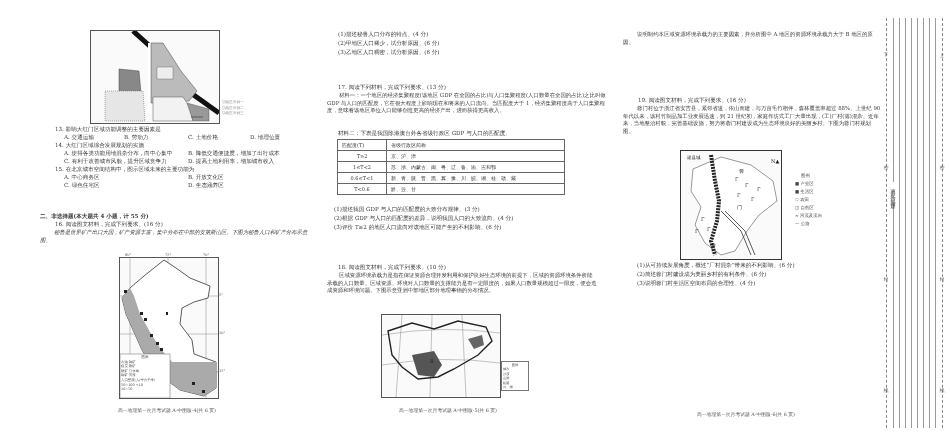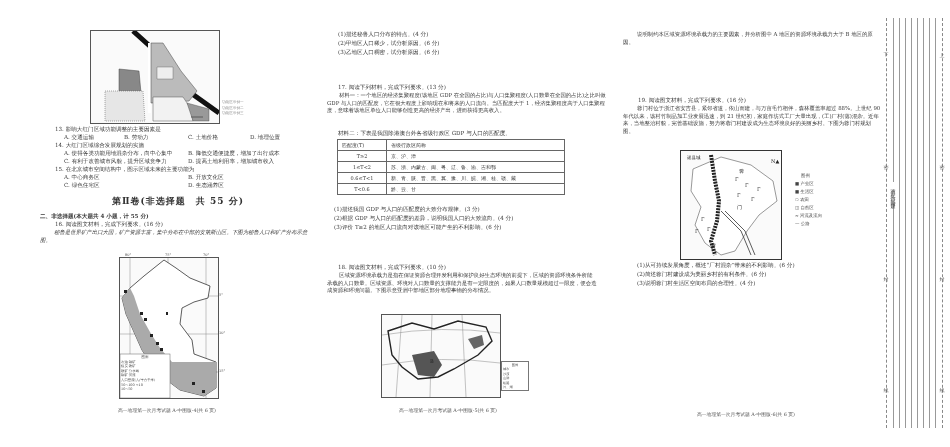--- a/index.html
+++ b/index.html
@@ -55,21 +55,20 @@
   <div class="t" style="left:188px;top:150px;">B. 降低交通便捷度，增加了出行成本</div>
   <div class="t" style="left:64px;top:158px;">C. 有利于改善城市风貌，提升区域竞争力</div>
   <div class="t" style="left:188px;top:158px;">D. 提高土地利用率，增加城市收入</div>
 
   <div class="t" style="left:55px;top:166px;">15. 在北京城市空间结构中，图示区域未来的主要功能为</div>
   <div class="t" style="left:64px;top:174px;">A. 中心商务区</div>
   <div class="t" style="left:188px;top:174px;">B. 开放文化区</div>
   <div class="t" style="left:64px;top:182px;">C. 绿色住宅区</div>
   <div class="t" style="left:188px;top:182px;">D. 生态涵养区</div>
 
-  <div class="h2" style="left:112px;top:195px;">第Ⅱ卷(非选择题　共 55 分)</div>
   <div class="t" style="left:40px;top:213px;font-weight:bold;">二、非选择题(本大题共 4 小题，计 55 分)</div>
   <div class="t" style="left:55px;top:221px;">16. 阅读图文材料，完成下列要求。(16 分)</div>
   <div class="para" style="left:40px;top:229px;width:268px;text-indent:14px;font-style:italic;">秘鲁是世界矿产出口大国，矿产资源丰富，集中分布在中部的安第斯山区。下图为秘鲁人口和矿产分布示意图。</div>
 
   <div class="fig" style="left:119px;top:257px;width:98px;height:140px;">
     <svg width="98" height="140">
       <line x1="10" y1="0" x2="10" y2="140" stroke="#888" stroke-width="0.5"></line>
       <line x1="48" y1="0" x2="48" y2="140" stroke="#888" stroke-width="0.5"></line>
       <line x1="86" y1="0" x2="86" y2="140" stroke="#888" stroke-width="0.5"></line>
       <line x1="0" y1="38" x2="98" y2="38" stroke="#888" stroke-width="0.5"></line>

